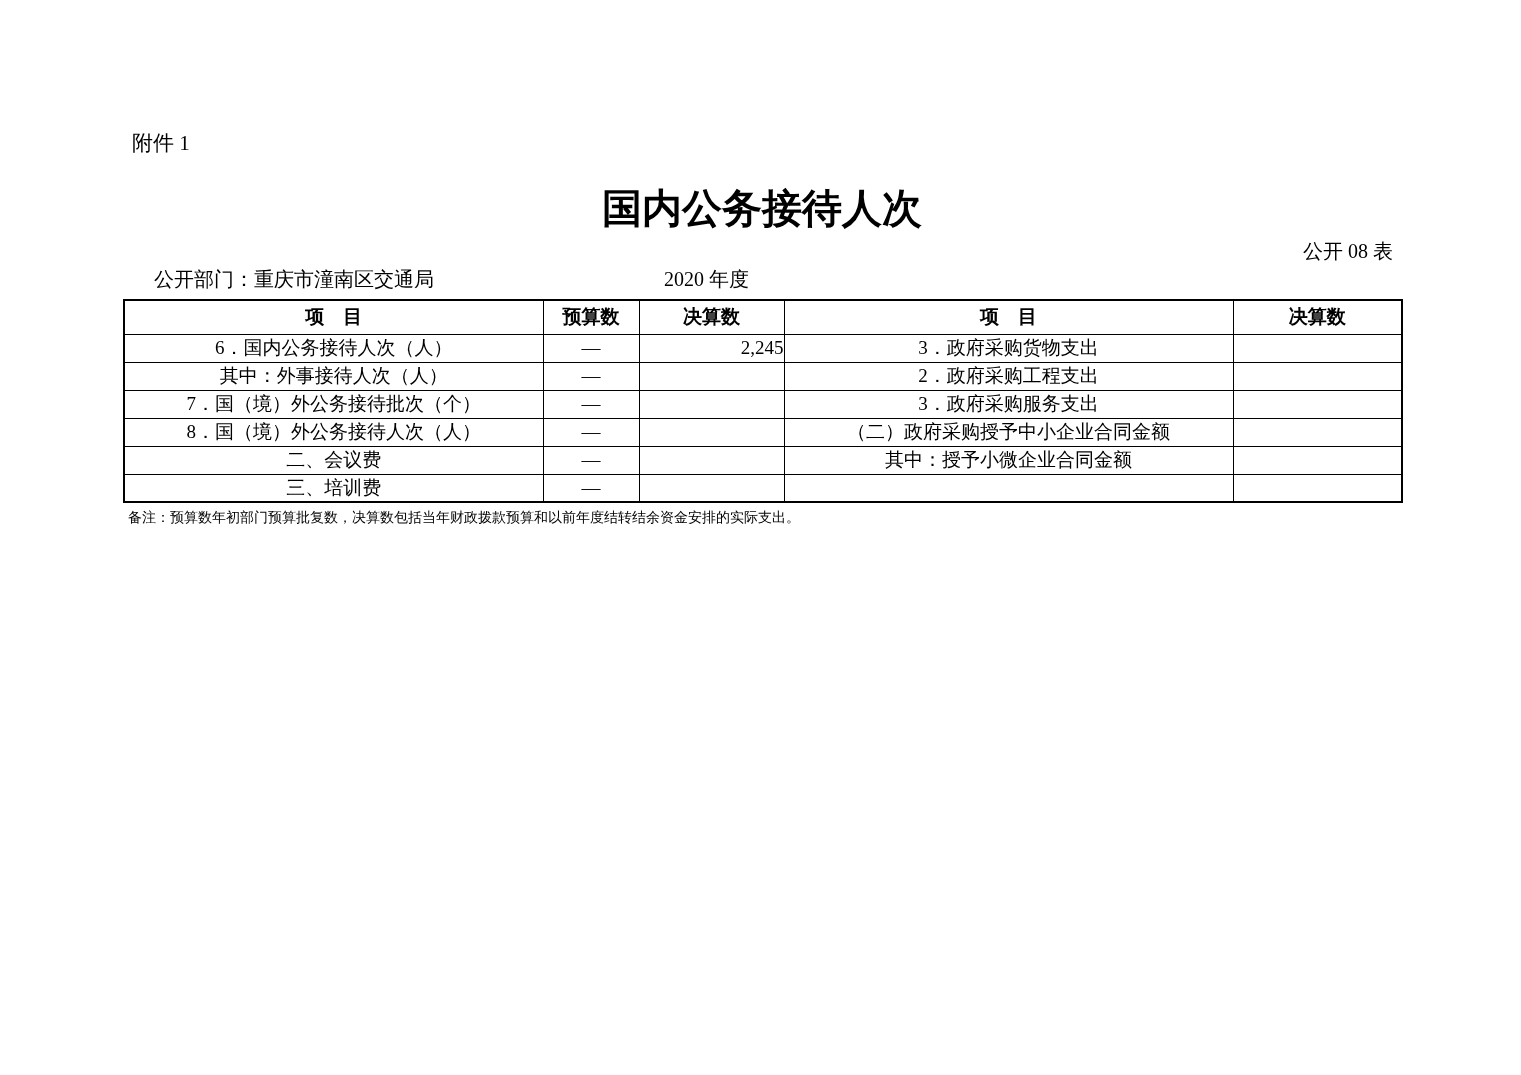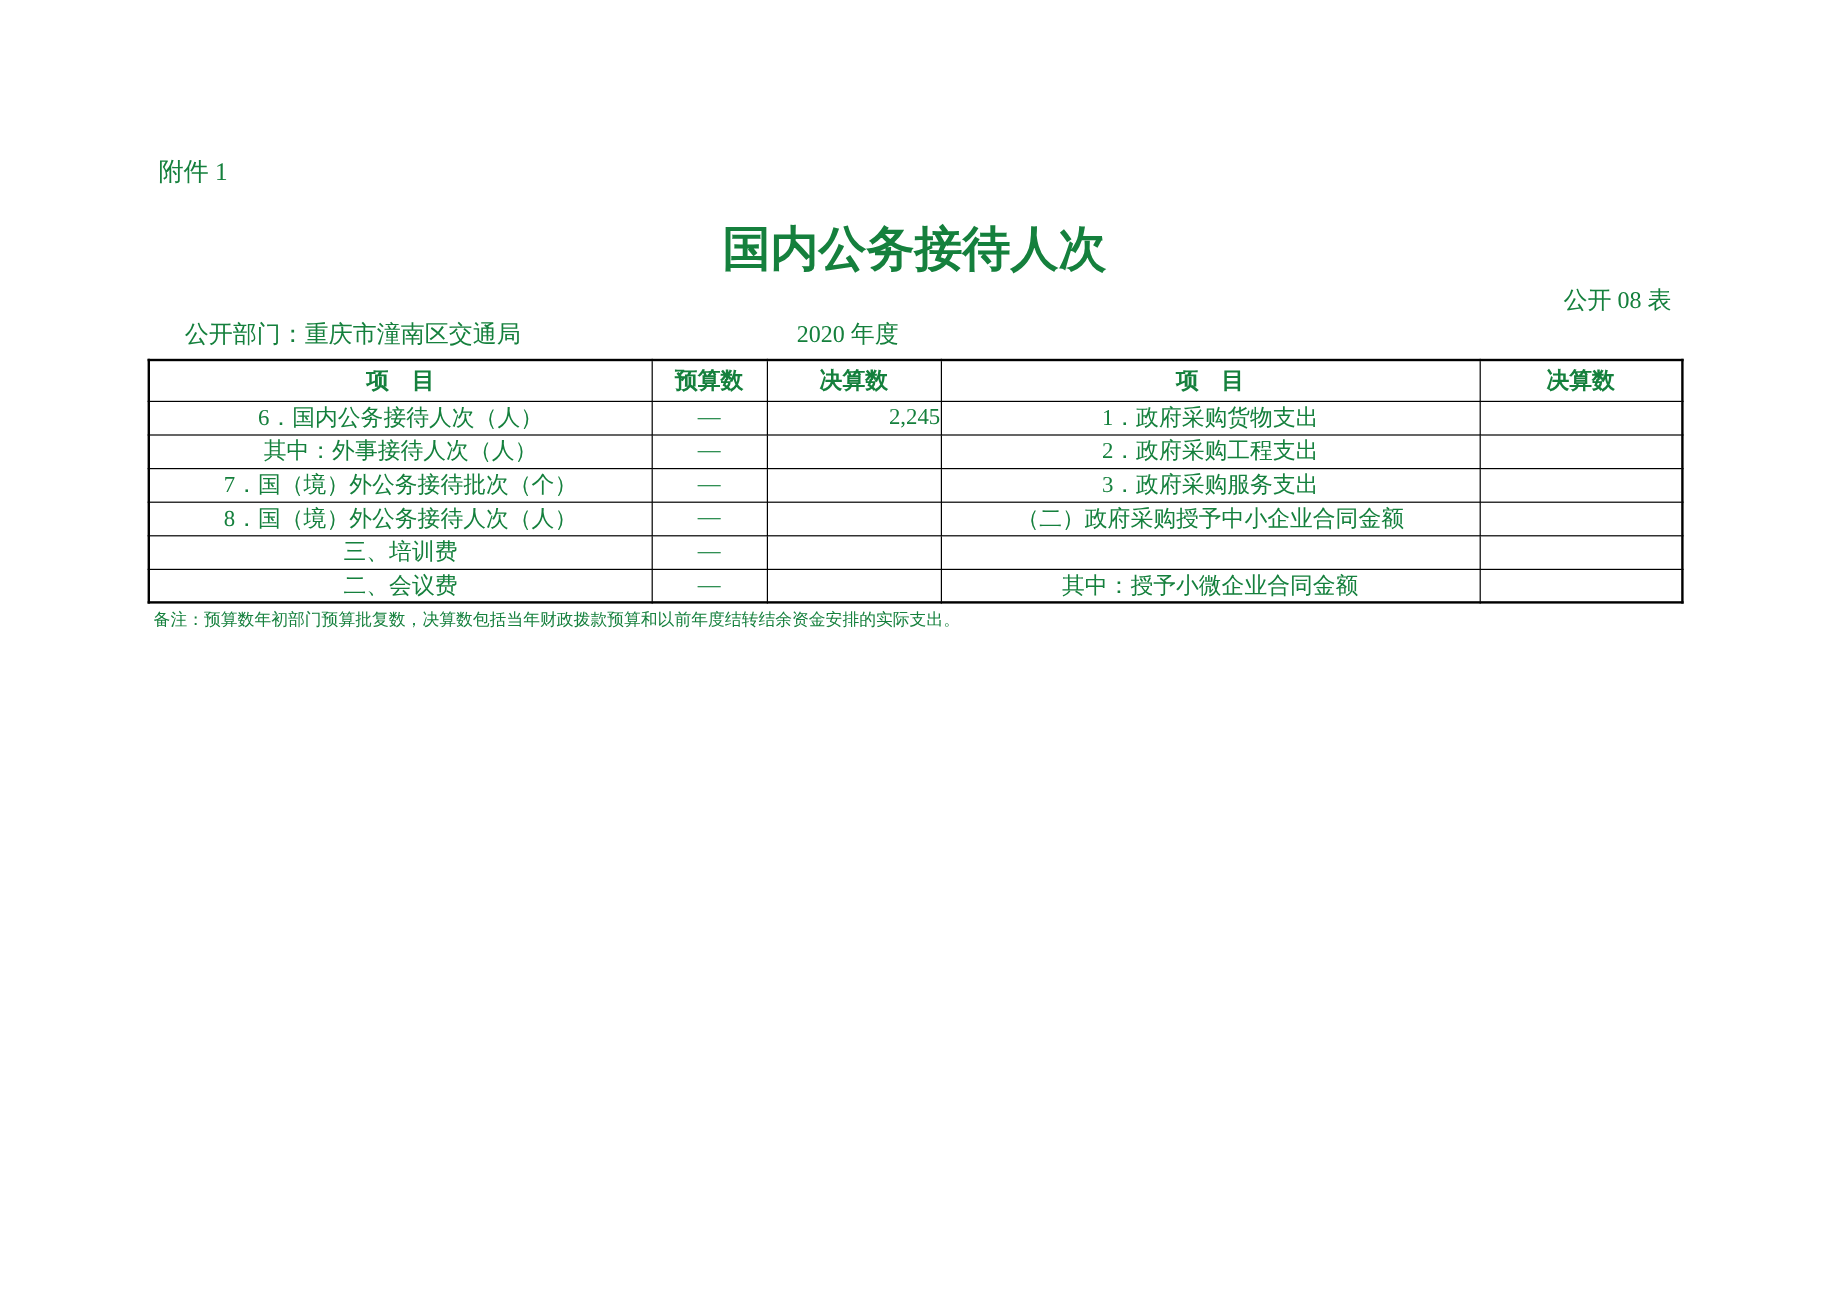--- a/index.html
+++ b/index.html
@@ -2,21 +2,21 @@
 <html><head>
 <meta charset="utf-8">
 <style>
   * { box-sizing: border-box; }
   html, body { margin: 0; padding: 0; background: #ffffff; }
   .page {
     position: relative;
     width: 1521px;
     height: 801px;
     background: #ffffff;
-    color: #15803d;
+    color: #000000;
     font-family: "Liberation Serif", "DejaVu Serif", serif;
   }
   .attachment {
     position: absolute;
     left: 132px;
     top: 131px;
     font-size: 21px;
     line-height: 1.2;
   }
   .doc-title {
@@ -114,21 +114,21 @@
         <th>决算数</th>
         <th>项　目</th>
         <th>决算数</th>
       </tr>
     </thead>
     <tbody>
       <tr>
         <td class="item ind-num">6．国内公务接待人次（人）</td>
         <td class="budget">—</td>
         <td class="final">2,245</td>
-        <td class="item r-num">1．政府采购货物支出</td>
+        <td class="item r-num">3．政府采购货物支出</td>
         <td class="final-r"></td>
       </tr>
       <tr>
         <td class="item ind-sub">其中：外事接待人次（人）</td>
         <td class="budget">—</td>
         <td class="final"></td>
         <td class="item r-num">2．政府采购工程支出</td>
         <td class="final-r"></td>
       </tr>
       <tr>
@@ -139,31 +139,31 @@
         <td class="final-r"></td>
       </tr>
       <tr>
         <td class="item ind-num">8．国（境）外公务接待人次（人）</td>
         <td class="budget">—</td>
         <td class="final"></td>
         <td class="item r-paren">（二）政府采购授予中小企业合同金额</td>
         <td class="final-r"></td>
       </tr>
       <tr>
+        <td class="item ind-top">二、会议费</td>
+        <td class="budget">—</td>
+        <td class="final"></td>
+        <td class="item r-sub">其中：授予小微企业合同金额</td>
+        <td class="final-r"></td>
+      </tr>
+      <tr>
         <td class="item ind-top">三、培训费</td>
         <td class="budget">—</td>
         <td class="final"></td>
         <td class="item"></td>
-        <td class="final-r"></td>
-      </tr>
-      <tr>
-        <td class="item ind-top">二、会议费</td>
-        <td class="budget">—</td>
-        <td class="final"></td>
-        <td class="item r-sub">其中：授予小微企业合同金额</td>
         <td class="final-r"></td>
       </tr>
     </tbody>
   </table>
 
   <div class="note">备注：预算数年初部门预算批复数，决算数包括当年财政拨款预算和以前年度结转结余资金安排的实际支出。</div>
 
 </div>
 
 </body></html>

